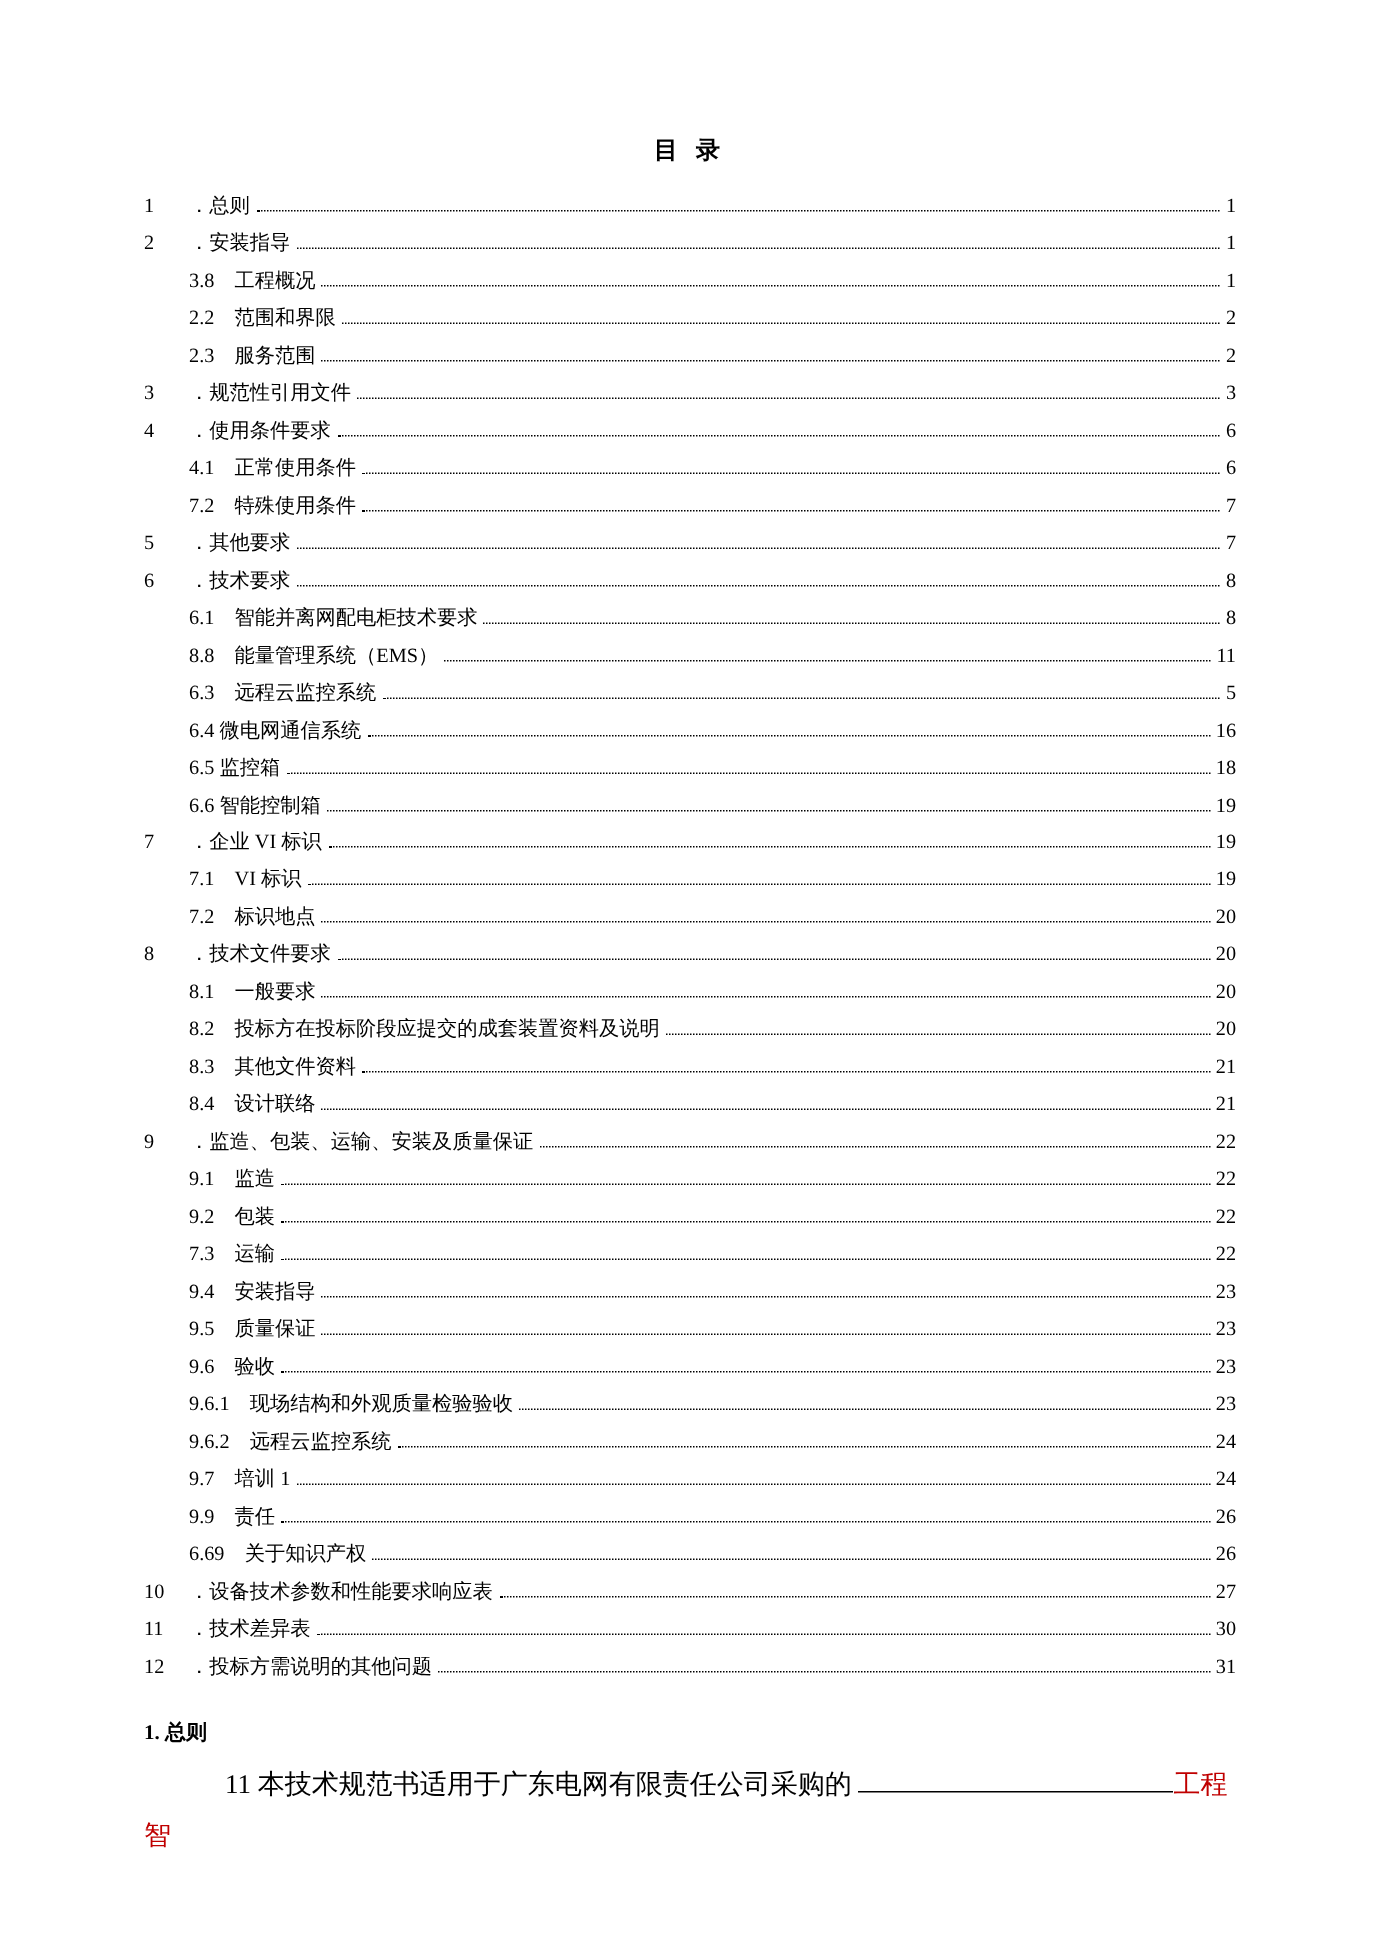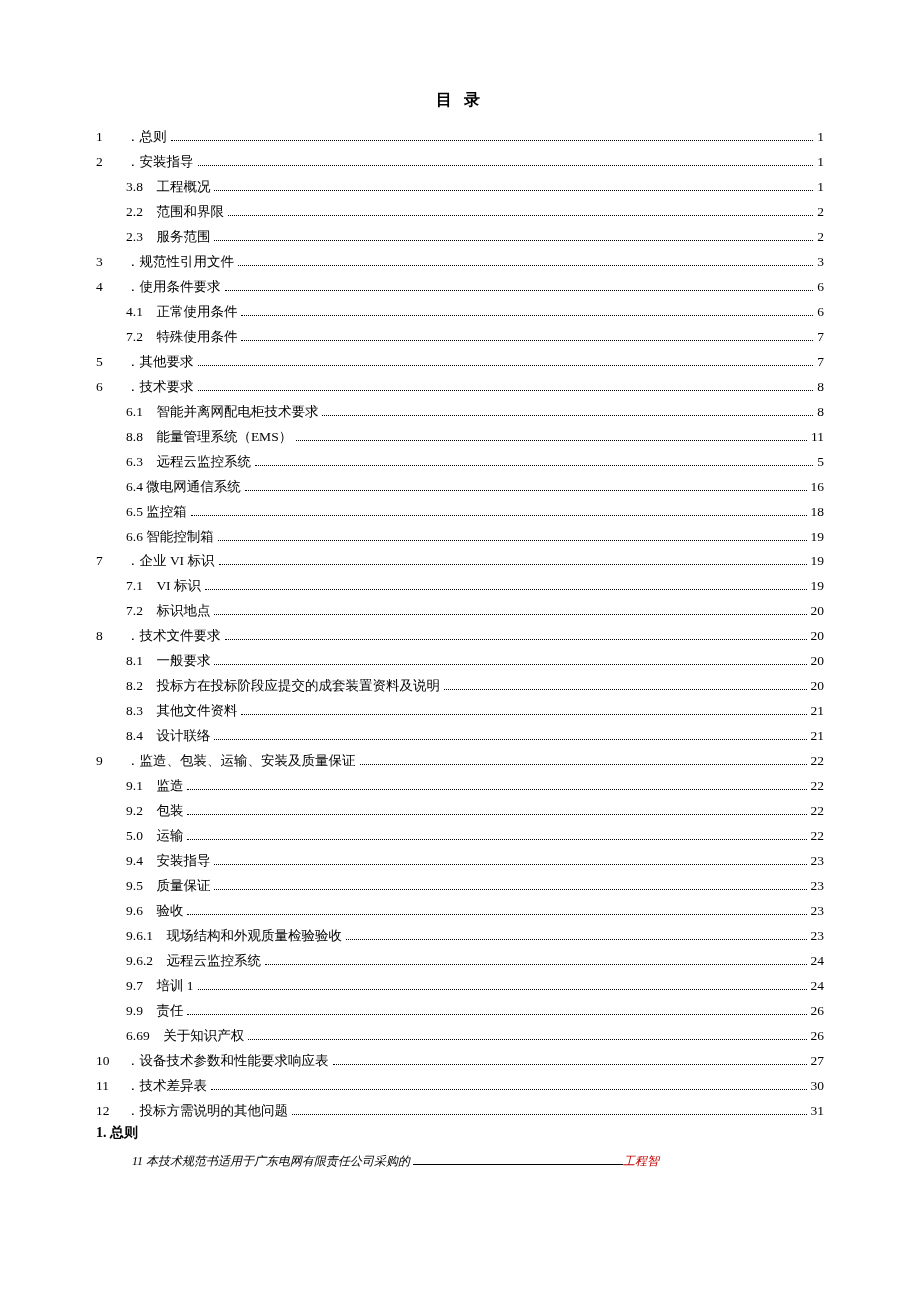--- a/index.html
+++ b/index.html
@@ -52,27 +52,26 @@
     height: 0.7em;
   }
   .pg {
     white-space: nowrap;
     flex-shrink: 0;
     text-align: right;
   }
   .section-heading {
     font-weight: bold;
     font-size: 14px;
-    margin-top: 0;
+    margin-top: 22px;
   }
   .body-text {
-    font-size: 12px;
+    font-size: 18px;
     line-height: 1.9;
     margin-top: 8px;
-    font-style: italic;
   }
   .blank-underline {
     display: inline-block;
     border-bottom: 1px solid #000;
     width: 210px;
     height: 1em;
     vertical-align: baseline;
   }
   .red {
     color: #c00000;
@@ -269,21 +268,21 @@
       <div class="toc-row">
         <span class="num-col"></span>
         <span class="sub-indent" style="width: 0px;"></span>
         <span class="label">9.2　包装</span>
         <span class="dots"></span>
         <span class="pg">22</span>
       </div>
       <div class="toc-row">
         <span class="num-col"></span>
         <span class="sub-indent" style="width: 0px;"></span>
-        <span class="label">5.0　运输</span>
+        <span class="label">7.3　运输</span>
         <span class="dots"></span>
         <span class="pg">22</span>
       </div>
       <div class="toc-row">
         <span class="num-col"></span>
         <span class="sub-indent" style="width: 0px;"></span>
         <span class="label">9.4　安装指导</span>
         <span class="dots"></span>
         <span class="pg">23</span>
       </div>

